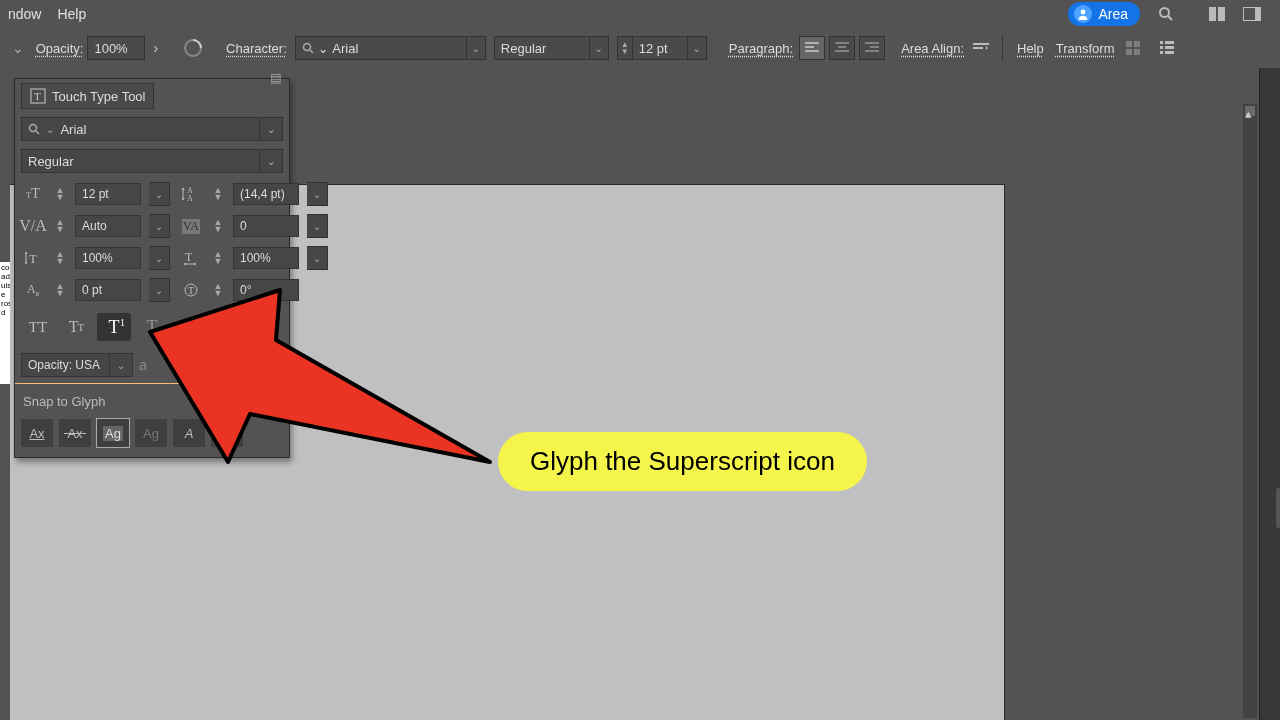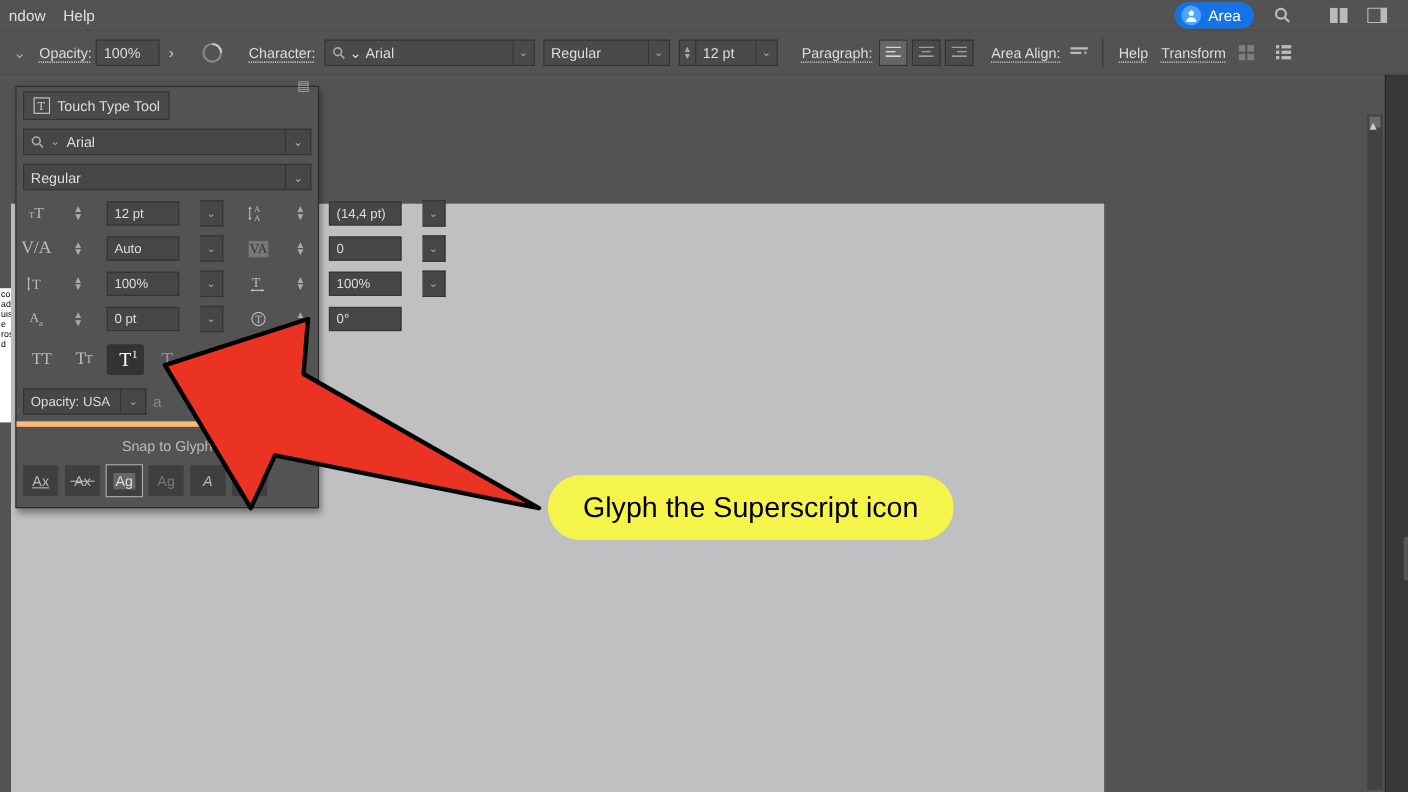--- a/index.html
+++ b/index.html
@@ -209,21 +209,21 @@
     display: flex; align-items: center; justify-content: center;
     color: #aaa;
     font-size: 11px;
   }
   .metrics-grid {
     display: grid;
     grid-template-columns: 24px 14px 66px 22px 24px 14px 66px 22px;
     grid-auto-rows: 30px;
     align-items: center;
     padding: 2px 6px;
-    gap: 19px;
+    gap: 8px;
     row-gap: 2px;
   }
   .m-icon {
     color: #bbb;
     display:flex; align-items:center; justify-content:center;
   }
   .m-stepper {
     color:#aaa;
     font-size:9px; line-height:7px;
     display:flex; flex-direction:column; align-items:center;
@@ -277,22 +277,21 @@
     font-size:12px; display:flex; align-items:center; padding:0 6px;
   }
   .lang-select .ldrop{
     width:22px; background:#464646; border:1px solid #333; border-left:none;
     display:flex;align-items:center;justify-content:center; color:#aaa; font-size:10px;
   }
   .snap-label{
     padding: 10px 8px 10px 8px;
     color:#bbb;
     font-size:13px;
-    border-top:5px solid #fdba74;
-    text-align:center;
+    border-top:1px solid #fdba74;
   }
   .snap-row {
     display:flex; gap:6px;
     padding: 0 6px 10px 6px;
   }
   .snap-btn {
     width:32px; height:28px;
     background:#3f3f3f;
     display:flex;align-items:center;justify-content:center;
     color:#bbb;

